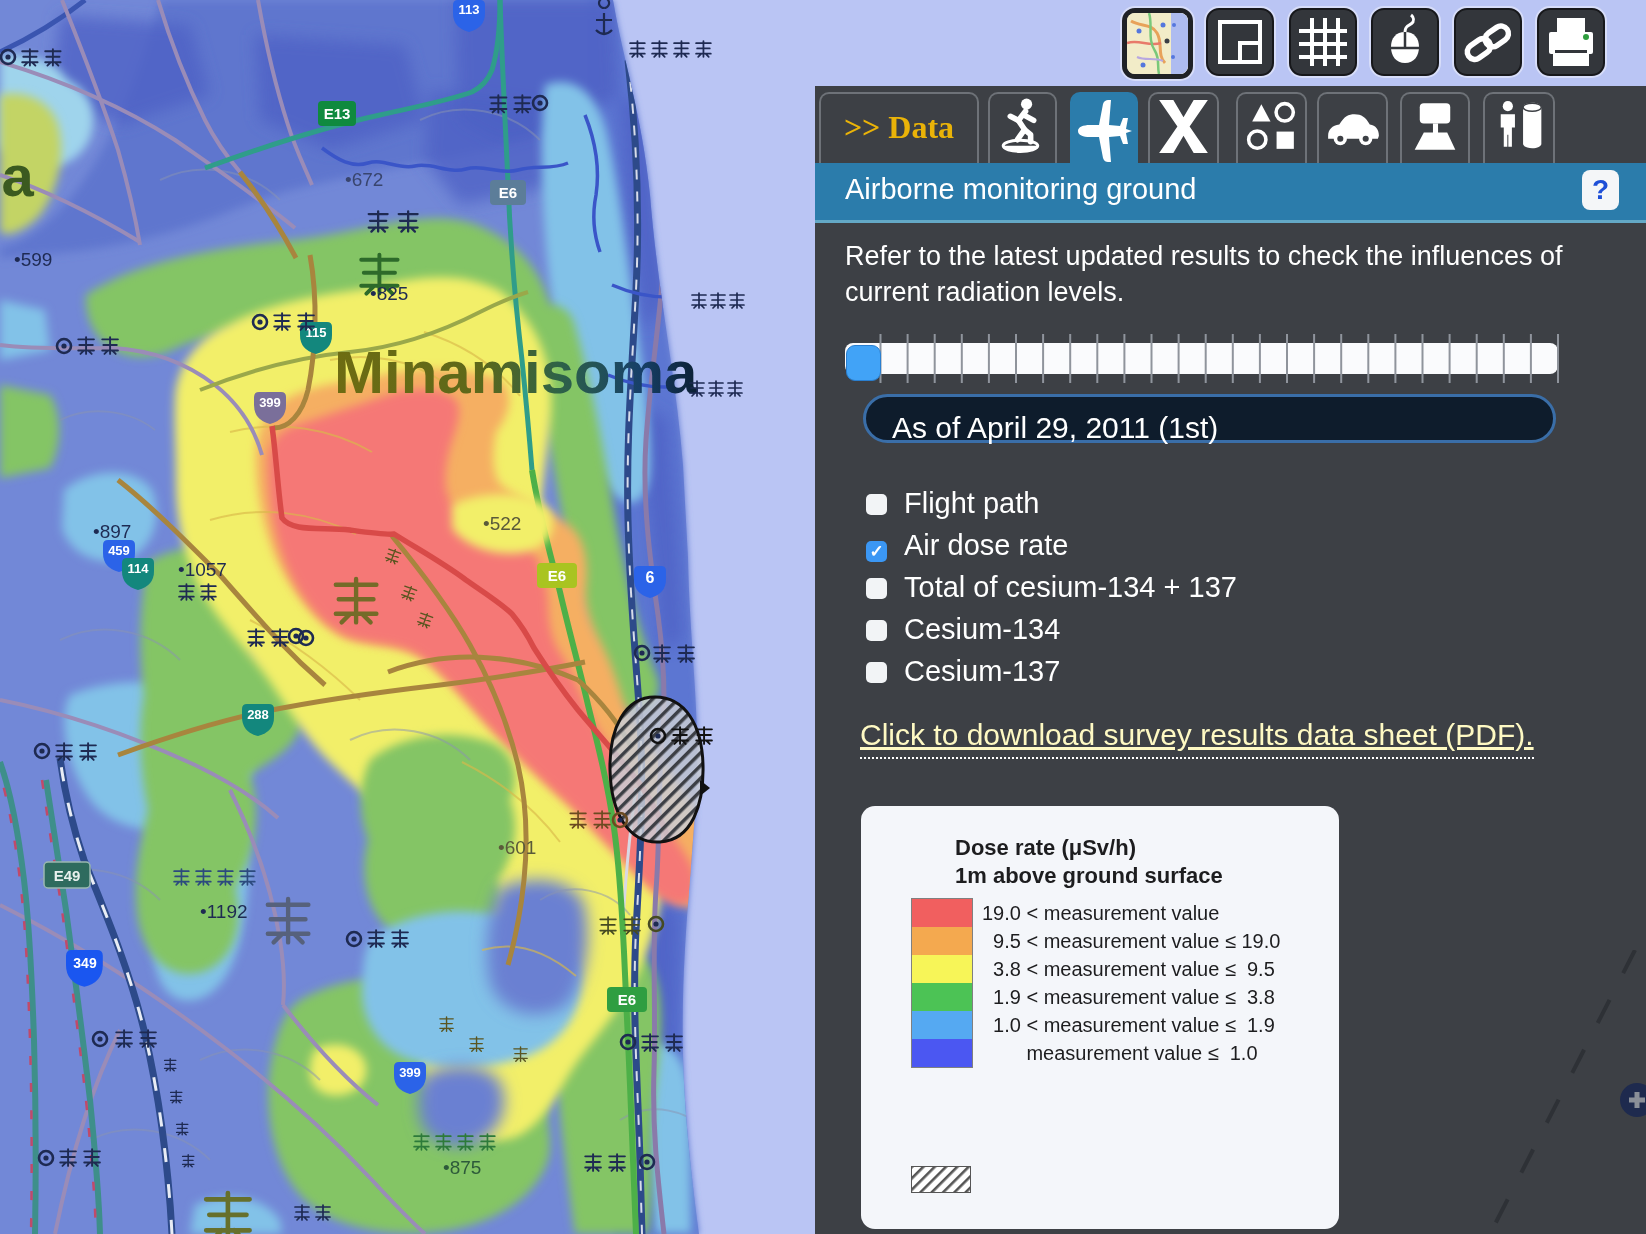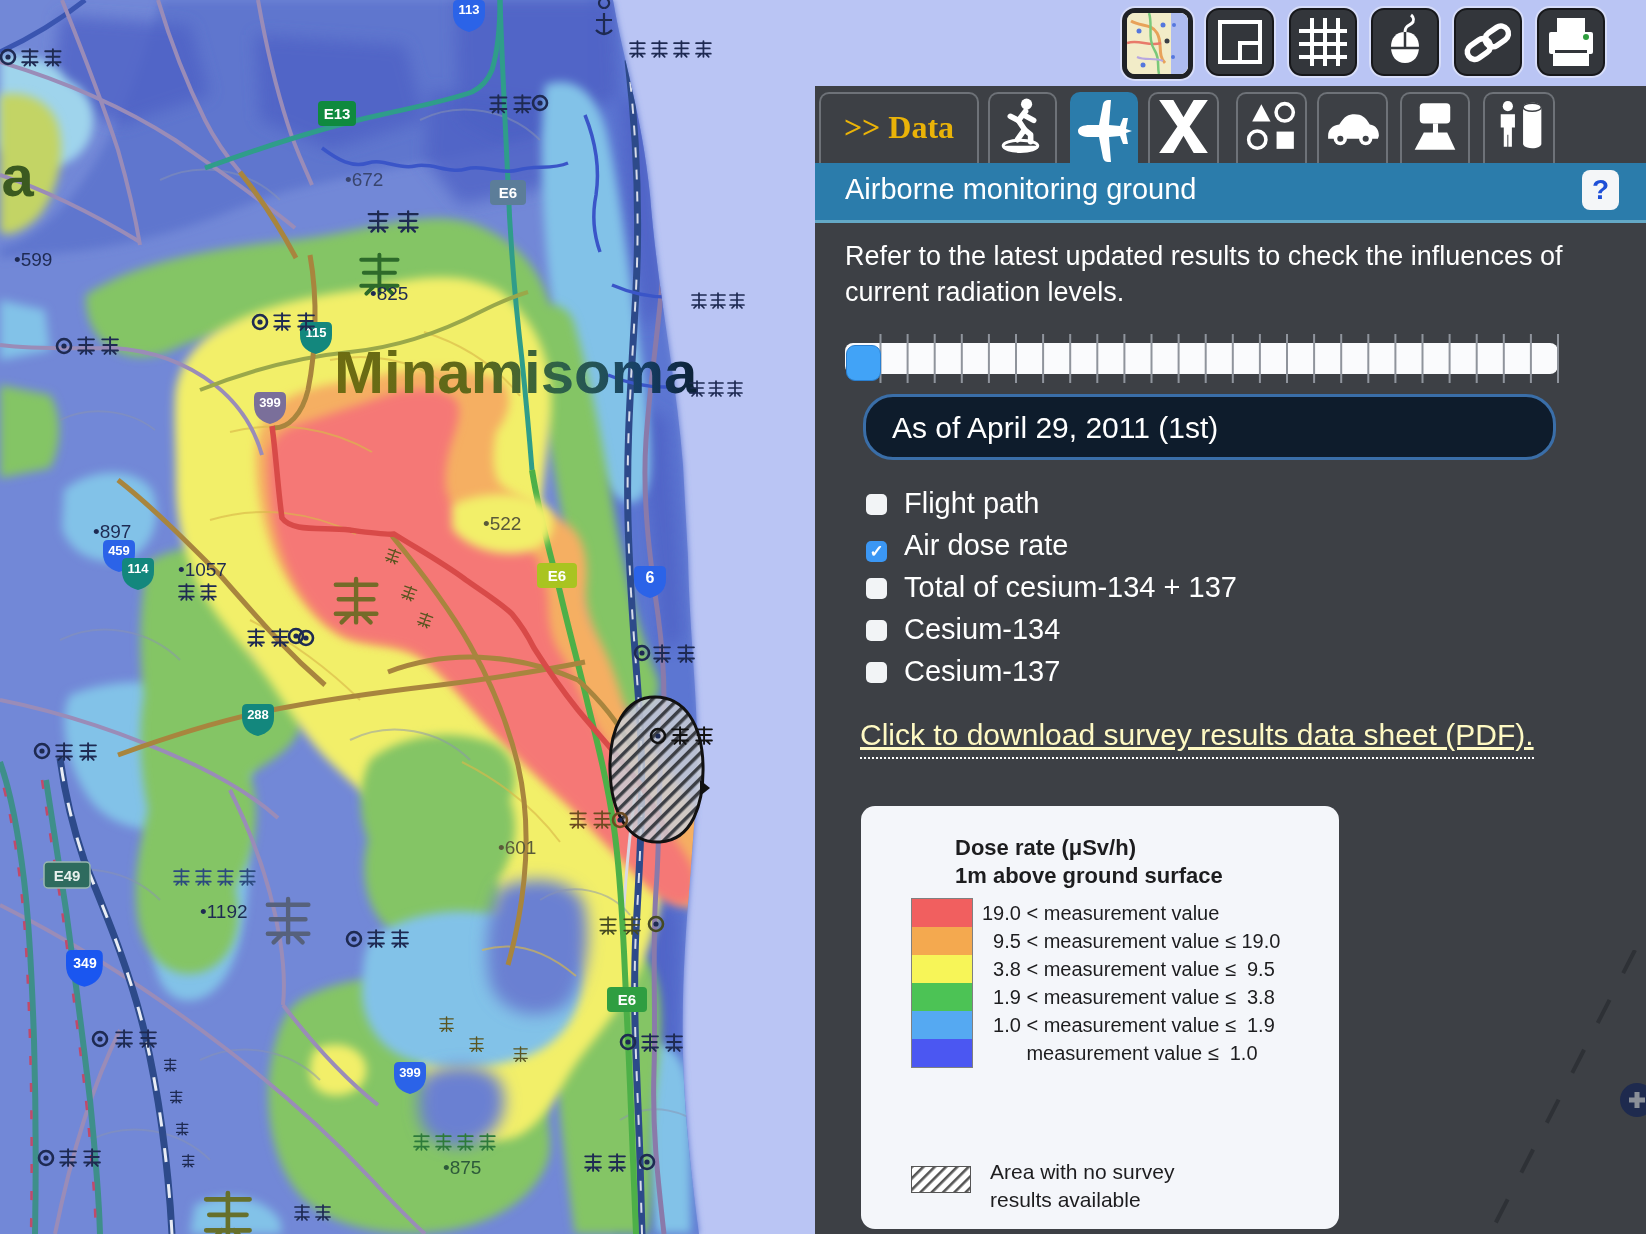--- a/index.html
+++ b/index.html
@@ -17,21 +17,21 @@
        background:#2b7cab;border-bottom:3px solid #63a8c6;box-sizing:content-box;}
   #hdr .t{position:absolute;left:30px;top:10px;font-size:29px;color:#fff;}
   #qbtn{position:absolute;right:27px;top:84px;width:37px;height:40px;
         background:#f4f6f8;border-radius:8px;color:#1d4fd7;font-weight:bold;
         font-size:28px;text-align:center;line-height:40px;}
   .body-text{position:absolute;left:30px;top:152px;width:740px;color:#ffffff;
              font-size:27px;line-height:36px;}
   #slider{position:absolute;left:30px;top:248px;width:712px;height:30px;}
   #slider .handle{position:absolute;left:1px;top:11px;width:33px;height:34px;
                   background:#41a3f7;border-radius:9px;border:1px solid #2a7fd0;}
-  #datebox{position:absolute;left:48px;top:308px;width:693px;height:66px;
+  #datebox{position:absolute;left:48px;top:308px;width:693px;height:49px;
            background:#0e1c2c;border:3px solid #3a6ea8;border-radius:30px;
            box-sizing:border-box;}
   #datebox span{position:absolute;left:26px;top:14px;font-size:30px;color:#fff;}
   .cbrow{position:absolute;left:51px;color:#fff;font-size:29px;height:30px;}
   .cb{display:inline-block;width:21px;height:21px;background:#f2f4f6;
       border-radius:5px;vertical-align:-2px;margin-right:17px;}
   .cb.on{background:#3b97f4;color:#fff;font-size:17px;font-weight:bold;
          text-align:center;line-height:21px;}
   #dl{position:absolute;left:45px;top:632px;color:#fef9c3;font-size:30px;
       text-decoration:underline;border-bottom:2px dotted #fff;padding-bottom:5px;}
@@ -566,15 +566,14 @@
     <div class="lrow" style="top:236px">&nbsp;&nbsp;&nbsp;&nbsp;&nbsp;&nbsp;&nbsp;&nbsp;measurement value ≤ &nbsp;1.0</div>
     <svg id="hatchbox" width="60" height="27">
         <defs>
           <pattern id="lh" width="8" height="8" patternTransform="rotate(45)" patternUnits="userSpaceOnUse">
             <rect width="8" height="8" fill="#fff"></rect>
             <rect width="2.6" height="8" fill="#555"></rect>
           </pattern>
         </defs>
         <rect x="0.5" y="0.5" width="59" height="26" fill="url(#lh)" stroke="#555"></rect>
       </svg>
-    <div id="nosurv">Area with no survey<br>results available</div>
   </div>
 </div>
 
 </body></html>

